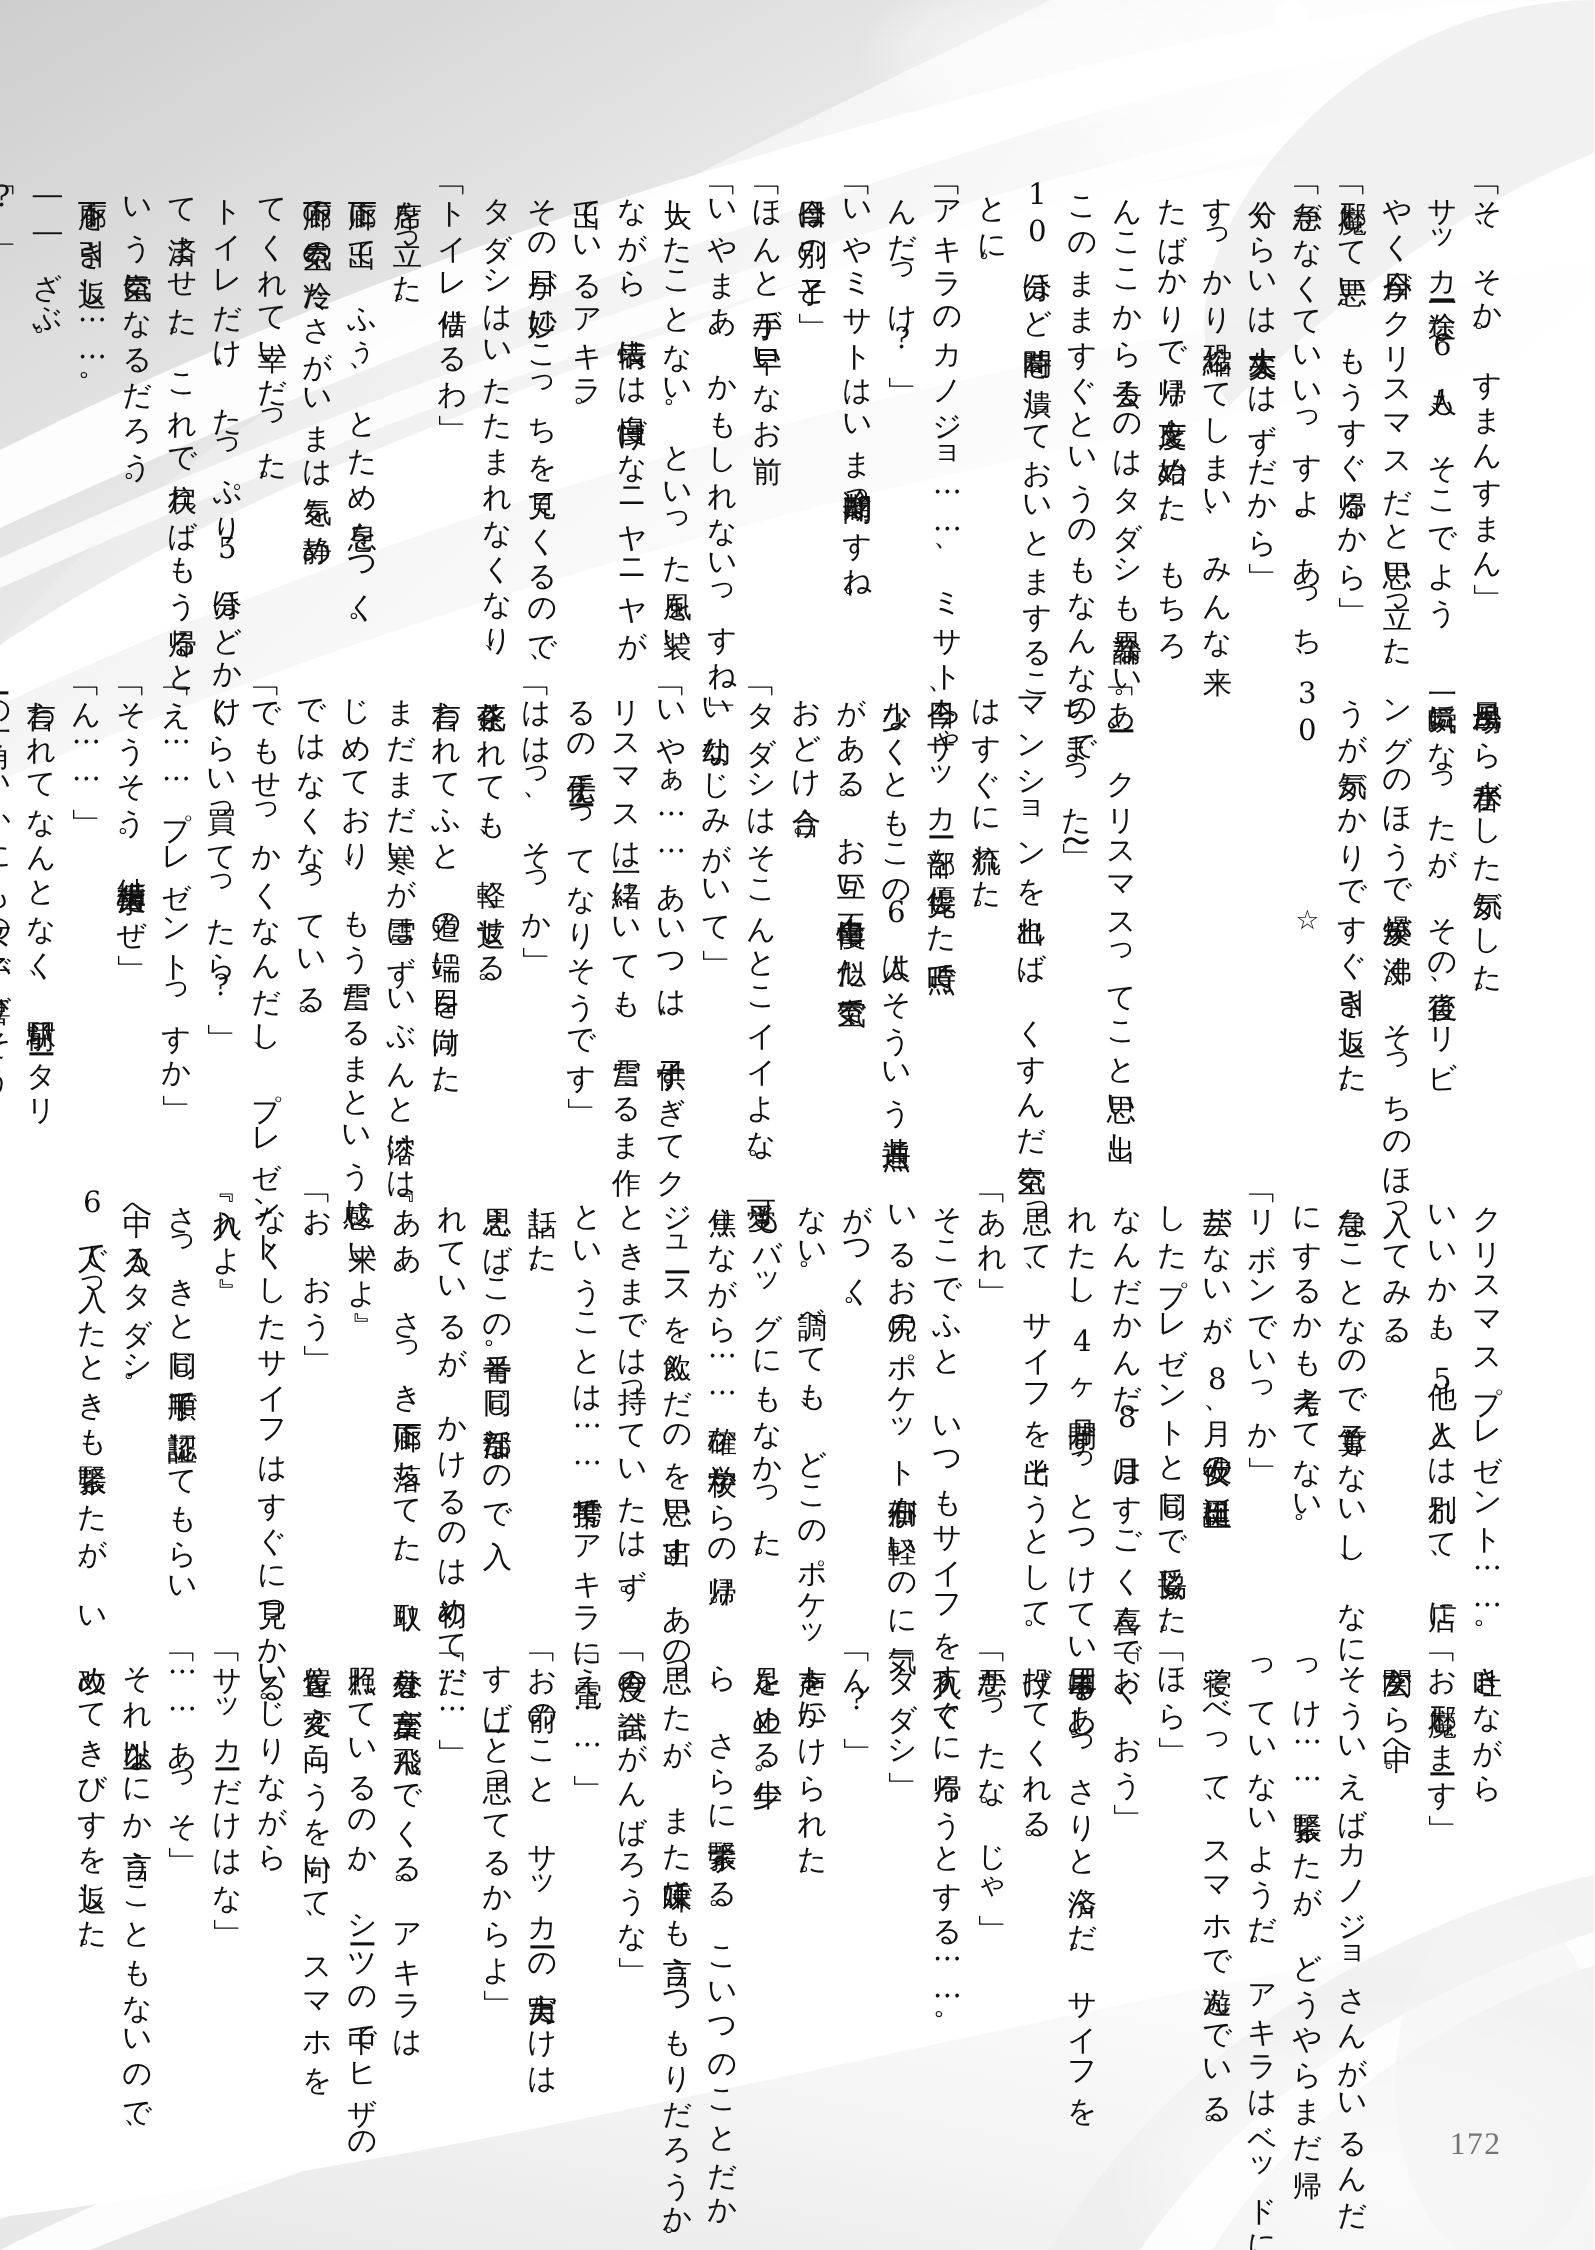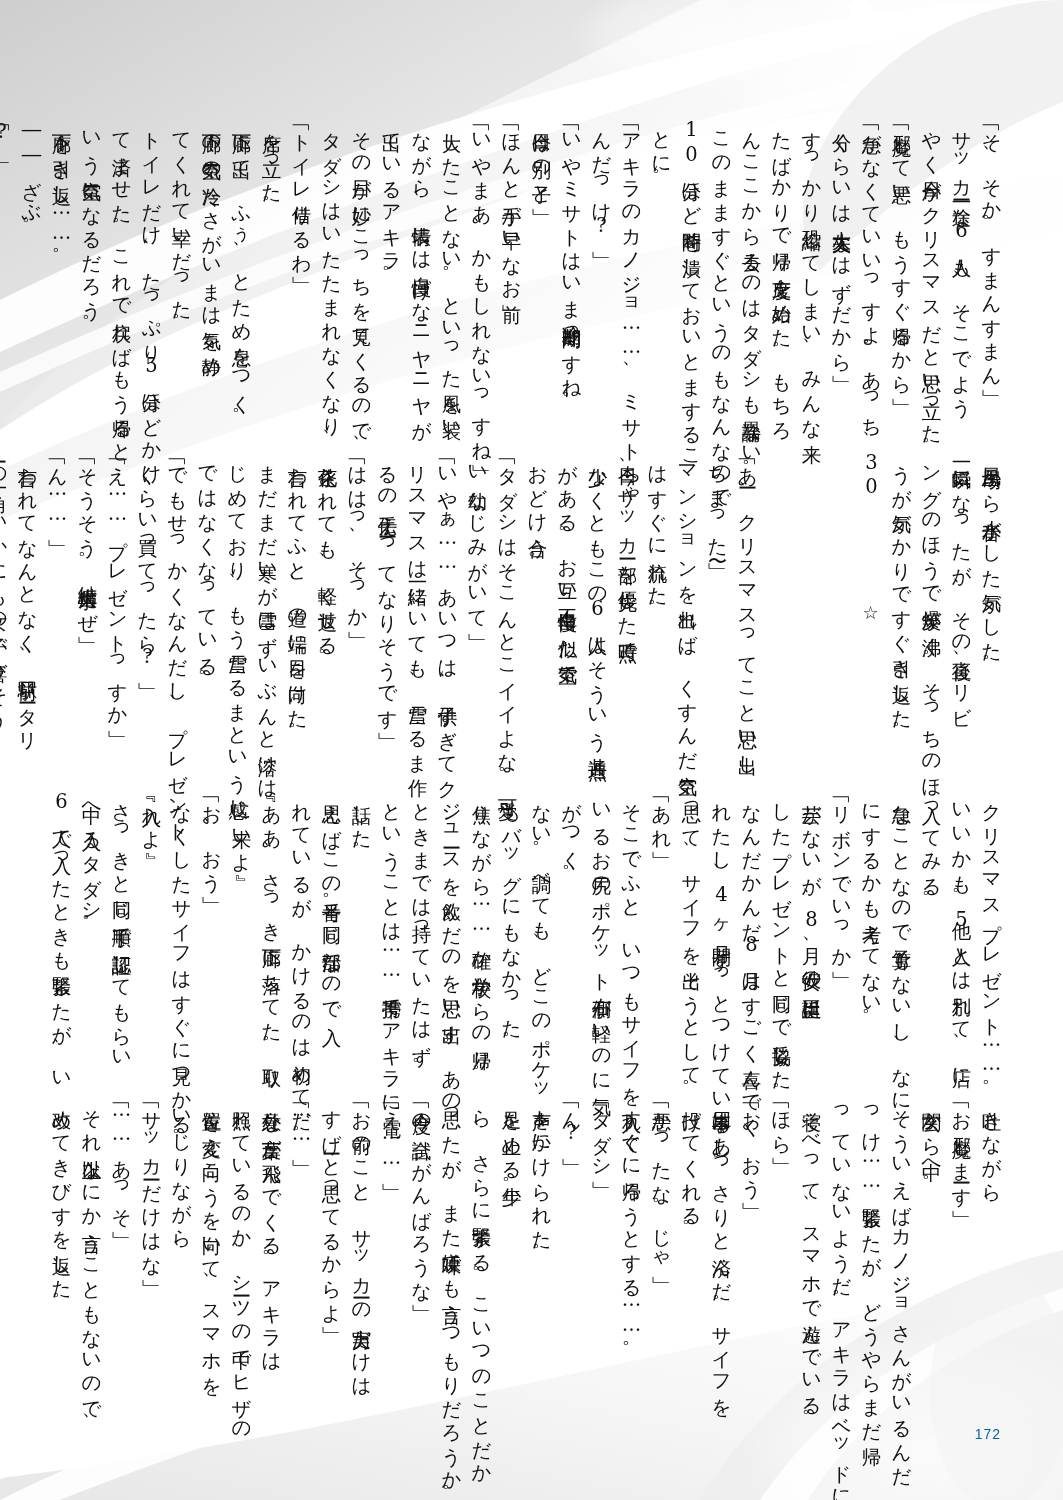--- a/index.html
+++ b/index.html
@@ -62,24 +62,24 @@
     letter-spacing: 2px;
     margin-left: 10.5px;
     padding-top: 150px;
   }
 
   
   #page-number {
     position: absolute;
     right: 62px;
     bottom: 58px;
-    font-size: 14px;
+    font-size: 21px;
     letter-spacing: 1px;
-    color: #0369a1;
-    font-family: Liberation Sans, sans-serif;
+    color: #737373;
+    font-family: Liberation Serif, serif;
     z-index: 3;
   }
 </style>
 </head>
 <body>
 
 <div id="page">
 
   <svg id="bg-art" viewBox="0 0 1063 1500" preserveAspectRatio="none" aria-hidden="true">
     <defs>

